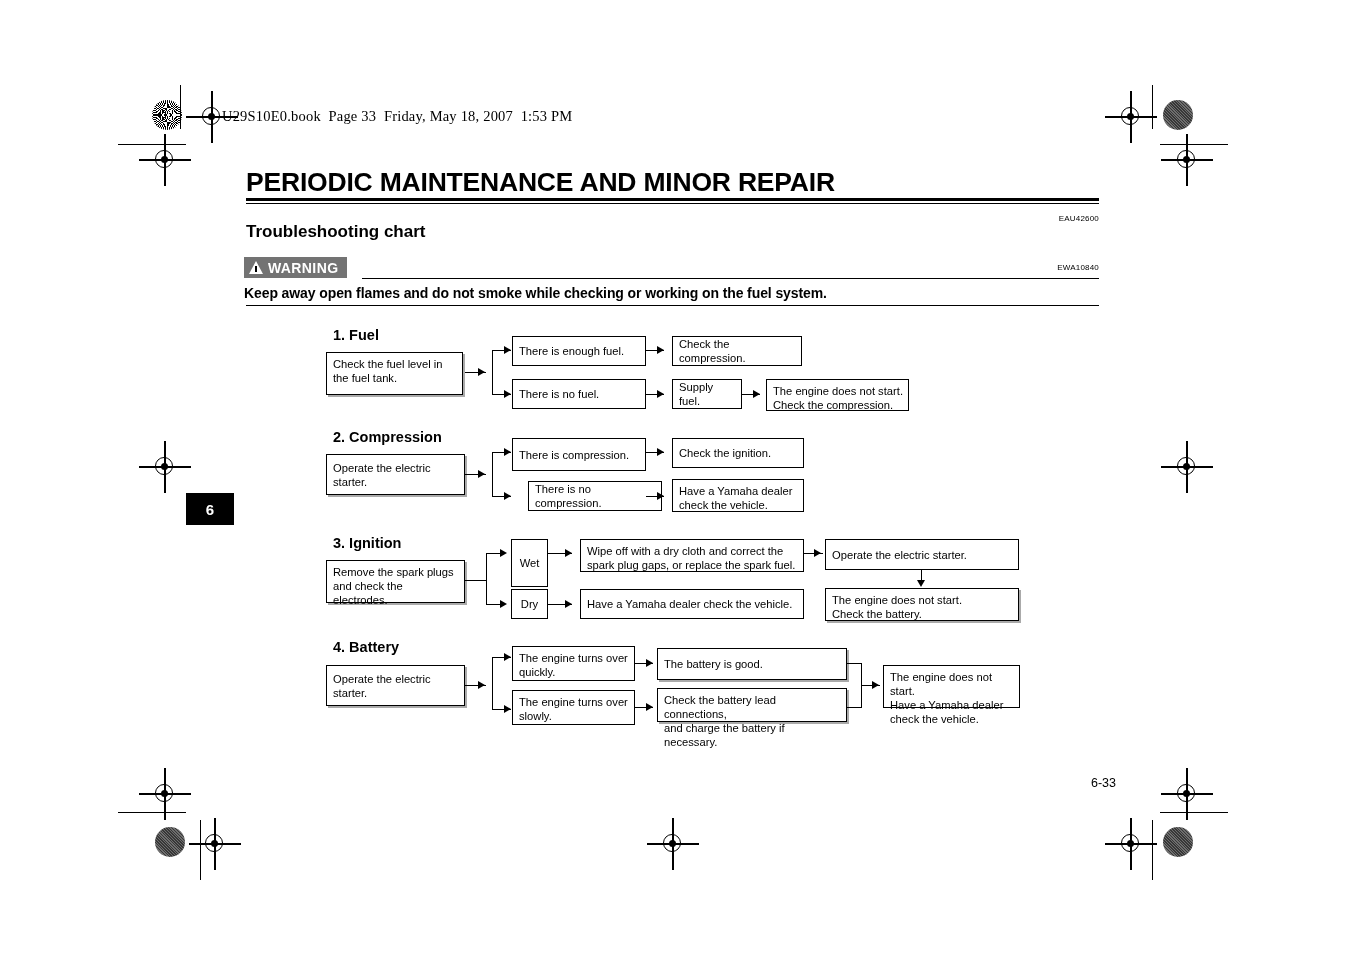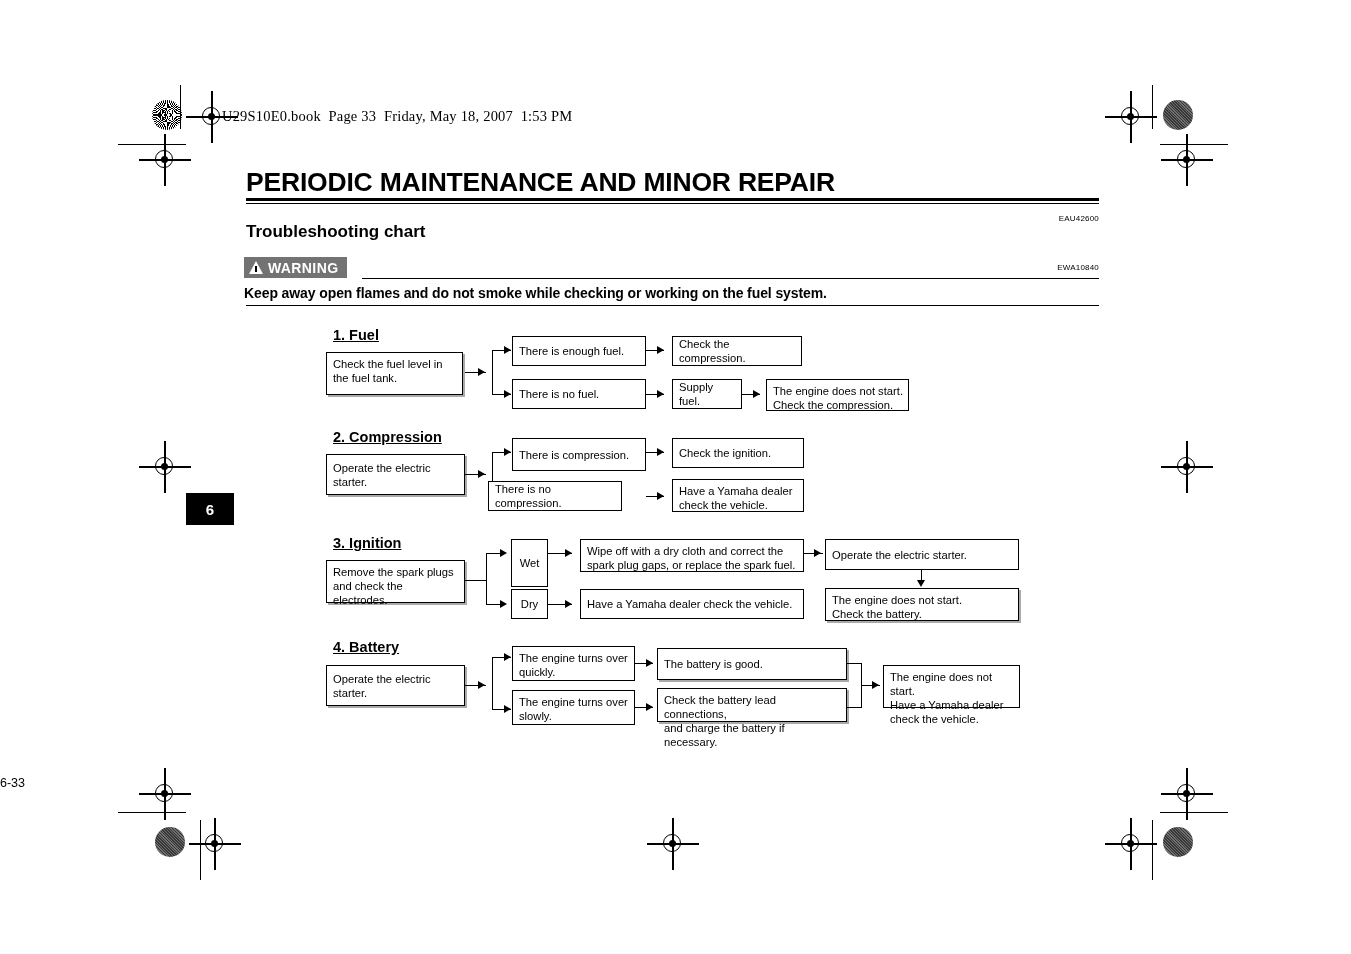--- a/index.html
+++ b/index.html
@@ -183,21 +183,20 @@
     height: 1.2px;
     background: #000;
   }
 
   
   .flow-heading {
     position: absolute;
     font-size: 14.5px;
     font-weight: bold;
     white-space: nowrap;
-    text-decoration: underline;
   }
   .fbox {
     position: absolute;
     border: 1.3px solid #000;
     box-sizing: border-box;
     background: #fff;
     font-size: 11.2px;
     line-height: 14px;
     padding: 4px 5px 3px 6px;
     white-space: pre-line;
@@ -253,21 +252,21 @@
     display: flex;
     align-items: center;
     justify-content: center;
   }
 
   .folio {
     position: absolute;
     left: 0;
     top: 776px;
     width: 1116px;
-    text-align: left;
+    text-align: right;
     font-size: 12.5px;
   }
 </style>
 </head>
 <body>
 
 <div class="rosette" style="left:152px; top:100px;"></div>
 <div class="regmark" style="left:195px; top:100px;">
   <div class="vline"></div>
     <div class="hline"></div>
@@ -410,21 +409,21 @@
 <div class="hseg" style="left:492px; top:452px; width:19px;"></div>
 <div class="arrowr" style="left:504px; top:448px;"></div>
 <div class="hseg" style="left:492px; top:496px; width:19px;"></div>
 <div class="arrowr" style="left:504px; top:492px;"></div>
 
 <div class="fbox mid" style="left:512px; top:438px; width:134px; height:33px;">There is compression.</div>
 <div class="hseg" style="left:646px; top:452px; width:18px;"></div>
 <div class="arrowr" style="left:657px; top:448px;"></div>
 <div class="fbox mid" style="left:672px; top:438px; width:132px; height:30px;">Check the ignition.</div>
 
-<div class="fbox mid" style="left:488px; top:481px; width:134px; height:30px;">There is no compression.</div>
+<div class="fbox mid" style="left:528px; top:481px; width:134px; height:30px;">There is no compression.</div>
 <div class="hseg" style="left:646px; top:496px; width:18px;"></div>
 <div class="arrowr" style="left:657px; top:492px;"></div>
 <div class="fbox" style="left:672px; top:479px; width:132px; height:33px;">Have a Yamaha dealer
 check the vehicle.</div>
 
 <div class="flow-heading" style="left:333px; top:535px;">3. Ignition</div>
 
 <div class="fbox shadow" style="left:326px; top:560px; width:139px; height:43px;">Remove the spark plugs
 and check the electrodes.</div>
 

